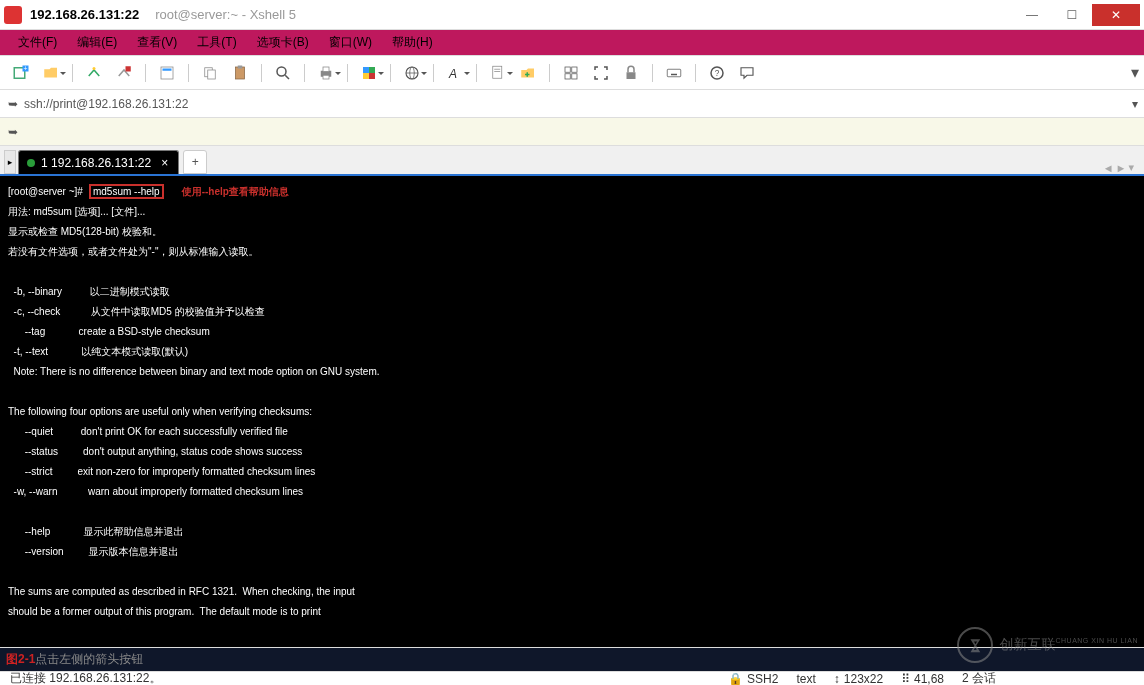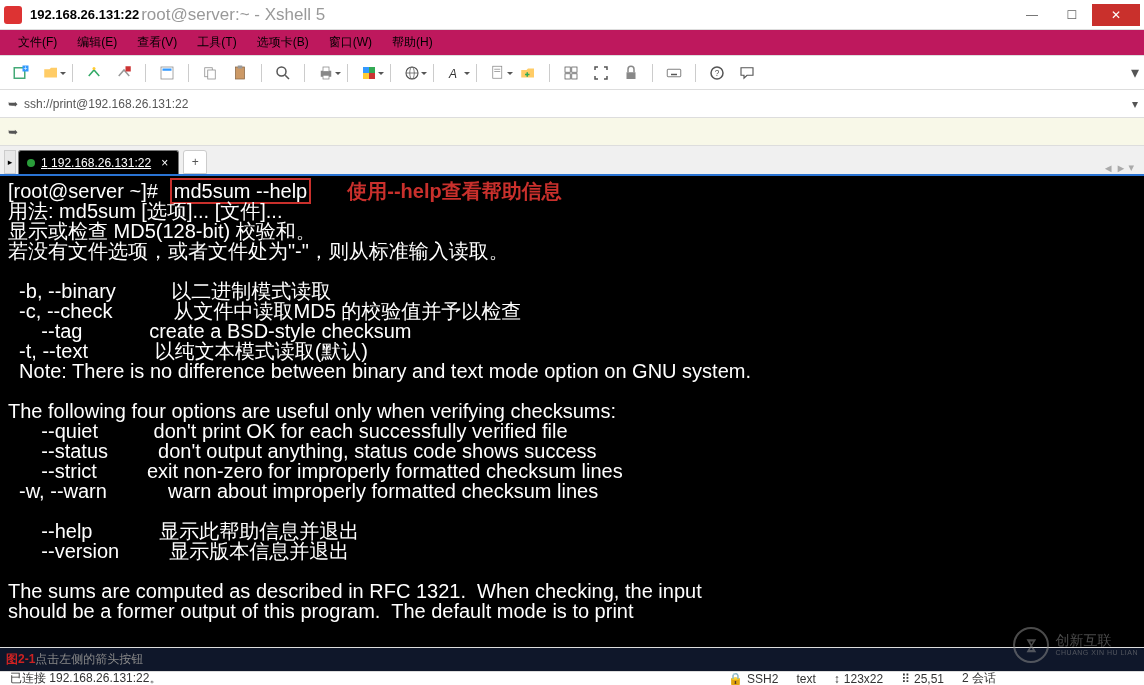--- a/index.html
+++ b/index.html
@@ -1,52 +1,52 @@
 <!DOCTYPE html>
 <html><head>
 <meta charset="utf-8">
 <style>
 * { margin: 0; padding: 0; box-sizing: border-box; font-family: "Microsoft YaHei", "SimSun", Arial, sans-serif; }
 body { width: 1144px; height: 685px; overflow: hidden; background: #f0f0f0; display: flex; flex-direction: column; position: relative; }
 .titlebar { height: 30px; background: #fff; display: flex; align-items: center; padding: 0 4px; border-bottom: 1px solid #ddd; }
 .app-icon { width: 18px; height: 18px; background: #d33; border-radius: 3px; margin-right: 8px; }
 .title-host { font-weight: bold; font-size: 13px; color: #000; }
-.title-app { font-size: 17px; color: #999; margin-left: 2px; }
+.title-app { font-size: 13px; color: #999; margin-left: 16px; }
 .win-controls { margin-left: auto; display: flex; }
 .win-btn { width: 40px; height: 22px; display: flex; align-items: center; justify-content: center; font-size: 12px; color: #666; }
 .win-btn.close { background: #c9302c; color: #fff; width: 48px; }
 .menubar { height: 26px; background: #be185d; display: flex; align-items: center; padding: 0 8px; border-bottom: 1px solid #ddd; font-size: 12px; }
 .menu-item { padding: 0 10px; height: 100%; display: flex; align-items: center; cursor: default; }
 .toolbar { height: 34px; background: #fff; display: flex; align-items: center; padding: 0 8px; border-bottom: 1px solid #ddd; gap: 4px; }
 .tb-btn { width: 26px; height: 26px; display: flex; align-items: center; justify-content: center; border-radius: 2px; position: relative; }
 .tb-btn svg { width: 18px; height: 18px; }
 .tb-sep { width: 1px; height: 18px; background: #ccc; margin: 0 4px; }
 .drop::after { content: ""; border: 3px solid transparent; border-top-color: #555; position: absolute; right: -2px; top: 12px; }
 .tb-dropdown { position: absolute; right: 4px; width: 10px; text-align:center; color:#555;}
 .addressbar { height: 28px; background: #fff; display: flex; align-items: center; padding: 0 8px; border-bottom: 1px solid #ddd; font-size: 12px; color: #555; gap: 6px; }
 .infobar { height: 28px; background: #f8f8e8; display: flex; align-items: center; padding: 0 8px; border-bottom: 1px solid #ddd; font-size: 12px; color: #555; gap: 6px; }
 .tabstrip { height: 28px; background: #f0f0f0; display: flex; align-items: flex-end; padding: 0 4px; }
 .tab-sidebar-toggle { width: 12px; height: 24px; background: #e8e8e8; border: 1px solid #ccc; display: flex; align-items: center; justify-content: center; font-size: 9px; margin-right: 2px; }
 .tab { height: 24px; padding: 0 10px 0 8px; display: flex; align-items: center; gap: 6px; font-size: 12px; border: 1px solid #777; border-bottom: none; border-radius: 3px 3px 0 0; }
 .tab.active { background: #000; color: #fff; }
 .tab .dot { width: 8px; height: 8px; background: #2a9d3a; border-radius: 50%; }
-.tab .label { text-decoration: underline; }
+.tab .label { }
 .tab .close { font-size: 12px; margin-left: 4px; }
 .tab.new { width: 24px; justify-content: center; background: #fff; color: #555; margin-left: 4px; border: 1px solid #ccc; padding: 0; }
 .tab-nav { margin-left: auto; display: flex; gap: 2px; color: #aaa; font-size: 11px; align-items: center; padding-right: 6px; }
-.terminal { flex: 1; background: #000; color: #fff; font-family: "Consolas", "Courier New", monospace; font-size: 20px; line-height: 19px; padding: 6px 8px; overflow: hidden; border-top: 2px solid #2a74d4; white-space: pre; }
+.terminal { flex: 1; background: #000; color: #fff; font-family: "Consolas", "Courier New", monospace; font-size: 10px; line-height: 19px; padding: 6px 8px; overflow: hidden; border-top: 2px solid #2a74d4; white-space: pre; }
 .highlight-box { border: 2px solid #c9302c; padding: 0 2px; }
 .annotation { color: #c9302c; font-weight: bold; }
 .input-tabbar { height: 24px; background: #0f172a; border-top: 1px solid #ddd; display: flex; align-items: center; padding: 0 6px; font-size: 12px; color: #888; }
 .input-tab-label { color: #c22; font-weight: bold; font-size: 12px; }
 .statusbar { height: 14px; background: #fff; border-top: 1px solid #ddd; display: flex; align-items: center; padding: 0 10px; font-size: 12px; color: #333; }
 .status-seg { margin-left: 18px; display: flex; align-items: center; gap: 4px; }
 .watermark { position: absolute; right: 6px; bottom: 22px; opacity: 0.55; display: flex; align-items: center; gap: 6px; pointer-events: none; }
 .watermark-icon { width: 36px; height: 36px; border: 2px solid #888; border-radius: 50%; display: flex; align-items: center; justify-content: center; font-size: 20px; color: #888; font-weight: bold; }
-.watermark-text { font-size: 14px; color: #888; display: flex; flex-direction: column; line-height: 1.1; }
+.watermark-text { font-size: 14px; color: #888; display: flex; flex-direction: row; line-height: 1.1; }
 </style>
 </head>
 <body>
 
 <div class="titlebar">
   <div class="app-icon"></div>
   <span class="title-host">192.168.26.131:22</span>
   <span class="title-app">root@server:~ - Xshell 5</span>
   <div class="win-controls">
     <div class="win-btn">—</div>
@@ -267,21 +267,21 @@
         <span>🔒</span>
         <span>SSH2</span>
       </span>
     <span class="status-seg">text</span>
     <span class="status-seg">
         <span>↕</span> 
         <span>123x22</span>
       </span>
     <span class="status-seg">
         <span>⠿</span> 
-        <span>25,51</span>
+        <span>41,68</span>
       </span>
     <span class="status-seg">2 会话</span>
     <span class="status-seg" style="width:120px"></span>
   </div>
 </div>
 
 <div class="watermark">
   <div class="watermark-icon">ೱ</div>
   <div class="watermark-text">
     <span>创新互联</span>

